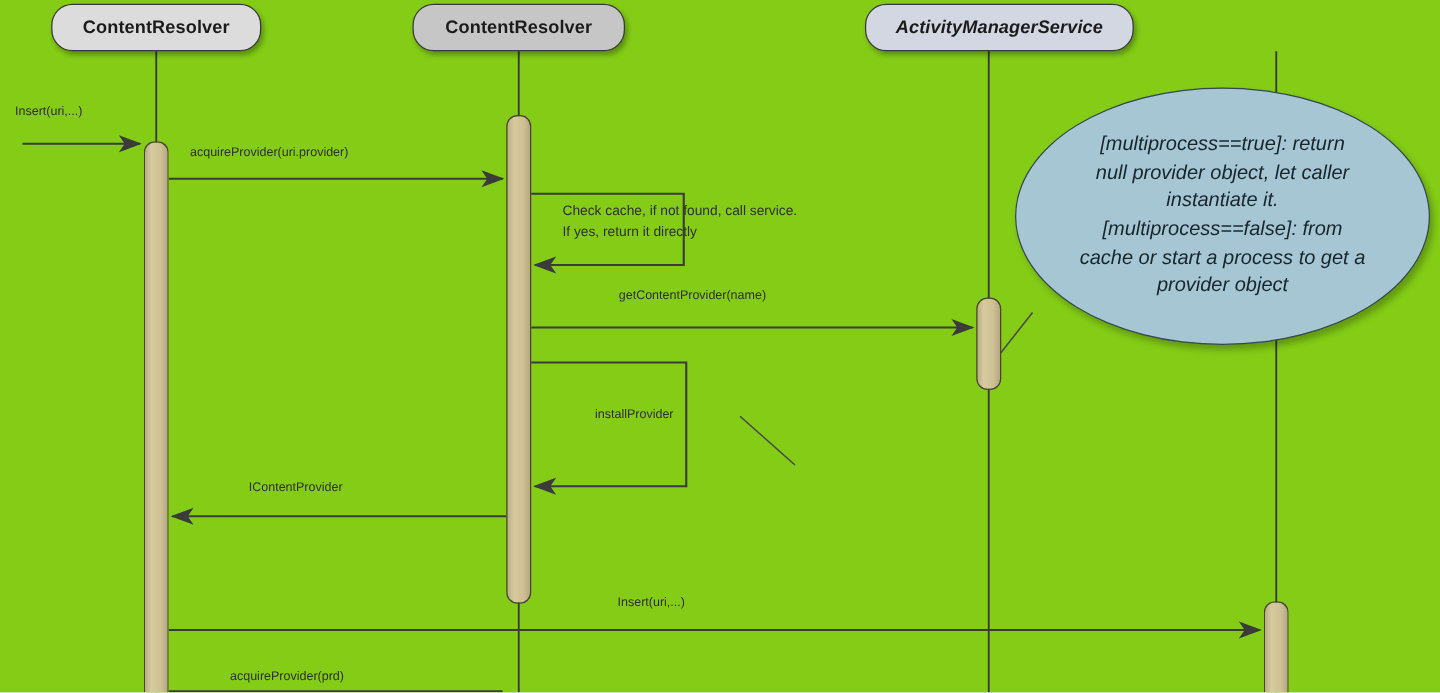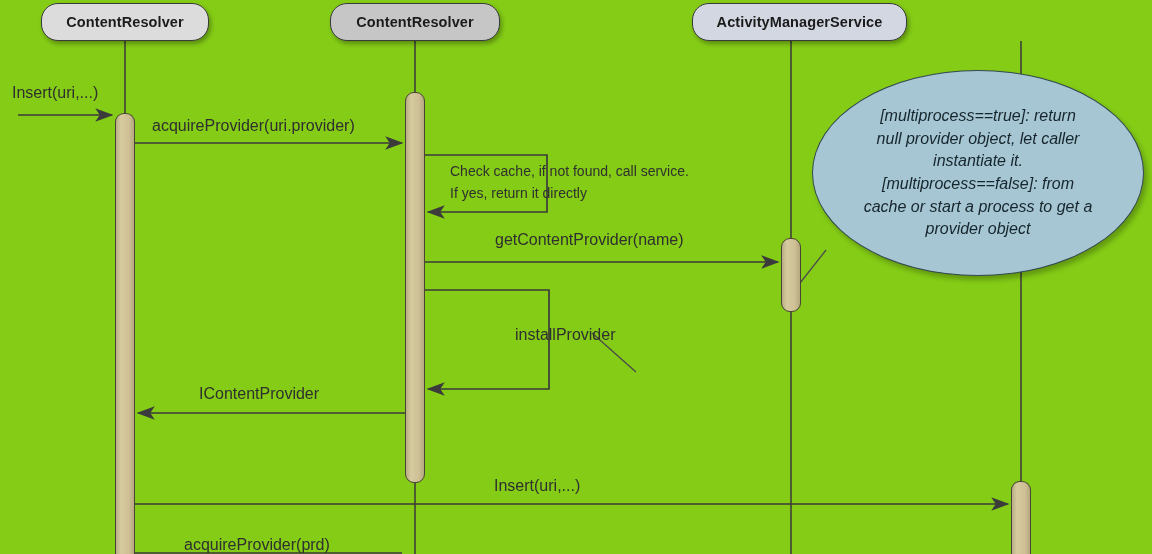--- a/index.html
+++ b/index.html
@@ -38,28 +38,28 @@
   .lifeline-head .head-label {
     font-size: 14.5px;
     font-weight: bold;
     color: #1b1b1b;
     letter-spacing: 0.1px;
     white-space: nowrap;
   }
   
   .msg-label {
     position: absolute;
-    font-size: 16px;
+    font-size: 10px;
     color: #2f2f2f;
     white-space: nowrap;
     z-index: 5;
   }
   .note-label {
     position: absolute;
-    font-size: 14px;
+    font-size: 11px;
     color: #2f2f2f;
     line-height: 1.55;
     white-space: pre-line;
     z-index: 5;
   }
   
   .balloon {
     position: absolute;
     display: flex;
     align-items: center;
@@ -147,35 +147,35 @@
   <div class="activation flat-bottom" style="left:1011px; top:481px; width:20px; height:73px;"></div>
 
   <div class="lifeline-head" style="left:41px; top:3px; width:168px; height:38px; background:#dcdcdc;">
     <span class="head-label">ContentResolver</span>
   </div>
 
   <div class="lifeline-head" style="left:330px; top:3px; width:170px; height:38px; background:#c6c6c6;">
     <span class="head-label">ContentResolver</span>
   </div>
 
-  <div class="lifeline-head" style="left:692px; top:3px; width:215px; height:38px; background:#d3d7e2;">
+  <div class="lifeline-head" style="left:692px; top:3px; width:215px; height:38px; background:#d3d7e2;font-style:italic;">
     <span class="head-label">ActivityManagerService</span>
   </div>
 
 
   <div class="msg-label" style="left:12px; top:84px;">Insert(uri,...)</div>
 
   <div class="msg-label" style="left:152px; top:117px;">acquireProvider(uri.provider)</div>
 
   <div class="note-label" style="left:450px; top:161px;">Check cache, if not found, call service.
 If yes, return it directly</div>
 
   <div class="msg-label" style="left:495px; top:231px;">getContentProvider(name)</div>
 
-  <div class="msg-label" style="left:515px; top:326px;">installProvider</div>
+  <div class="msg-label" style="left:476px; top:326px;">installProvider</div>
 
   <div class="msg-label" style="left:199px; top:385px;">IContentProvider</div>
 
   <div class="msg-label" style="left:494px; top:477px;">Insert(uri,...)</div>
 
   <div class="msg-label" style="left:184px; top:536px;">acquireProvider(prd)</div>
 
   <div class="balloon" style="left:812px; top:70px; width:330px; height:204px;">
     <span class="balloon-text">[multiprocess==true]: return
 null provider object, let caller

